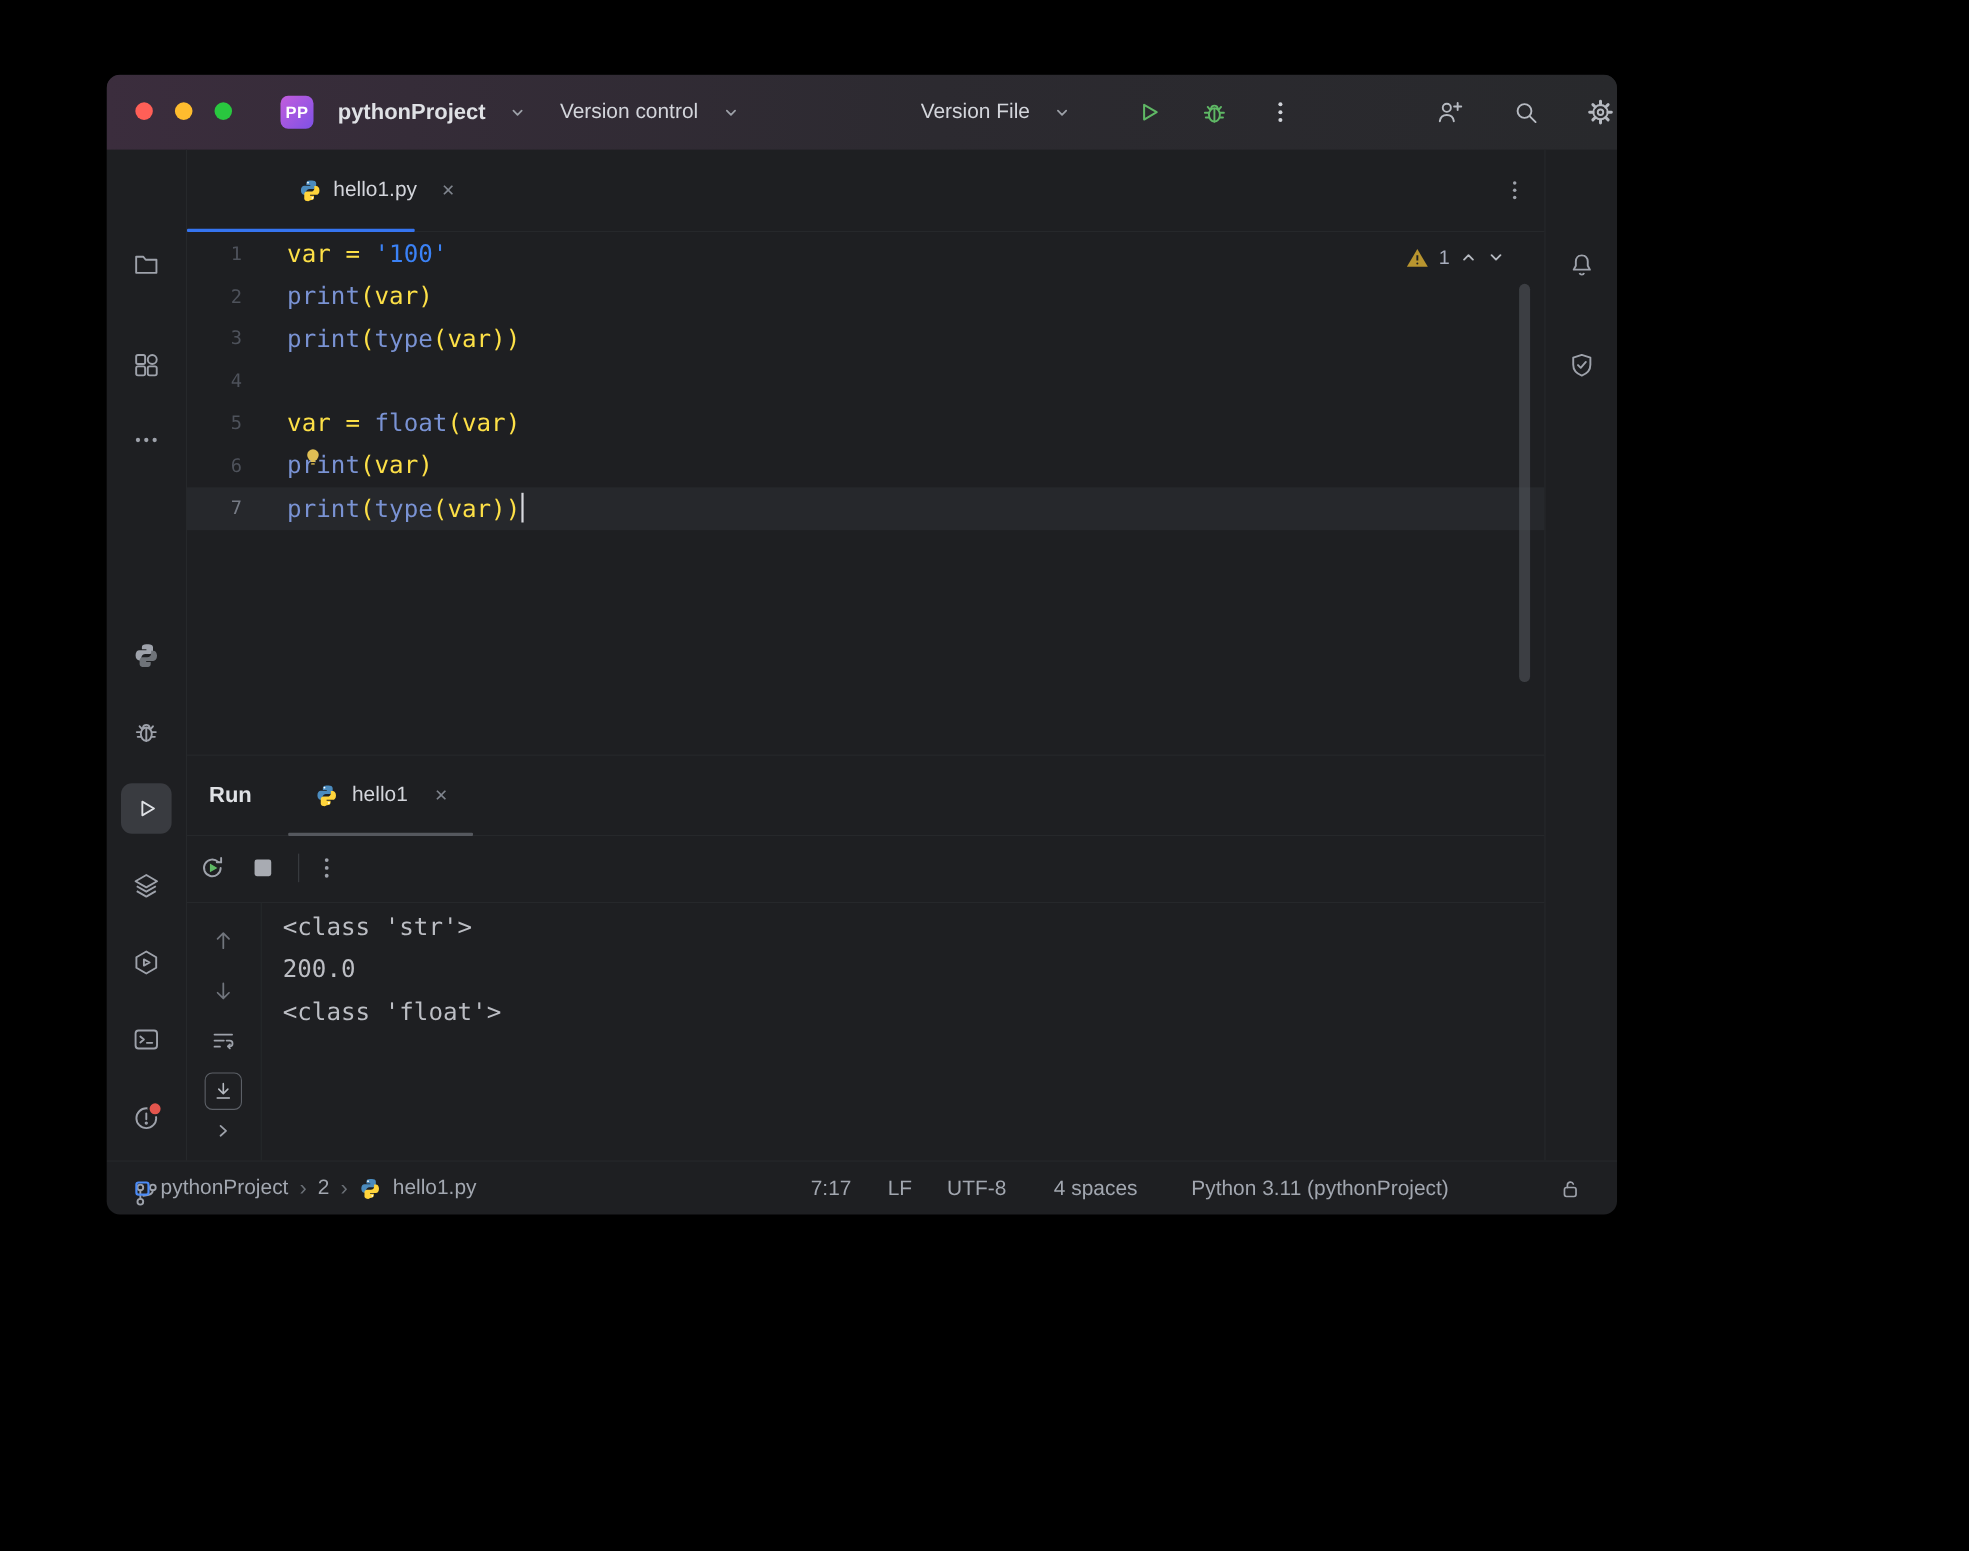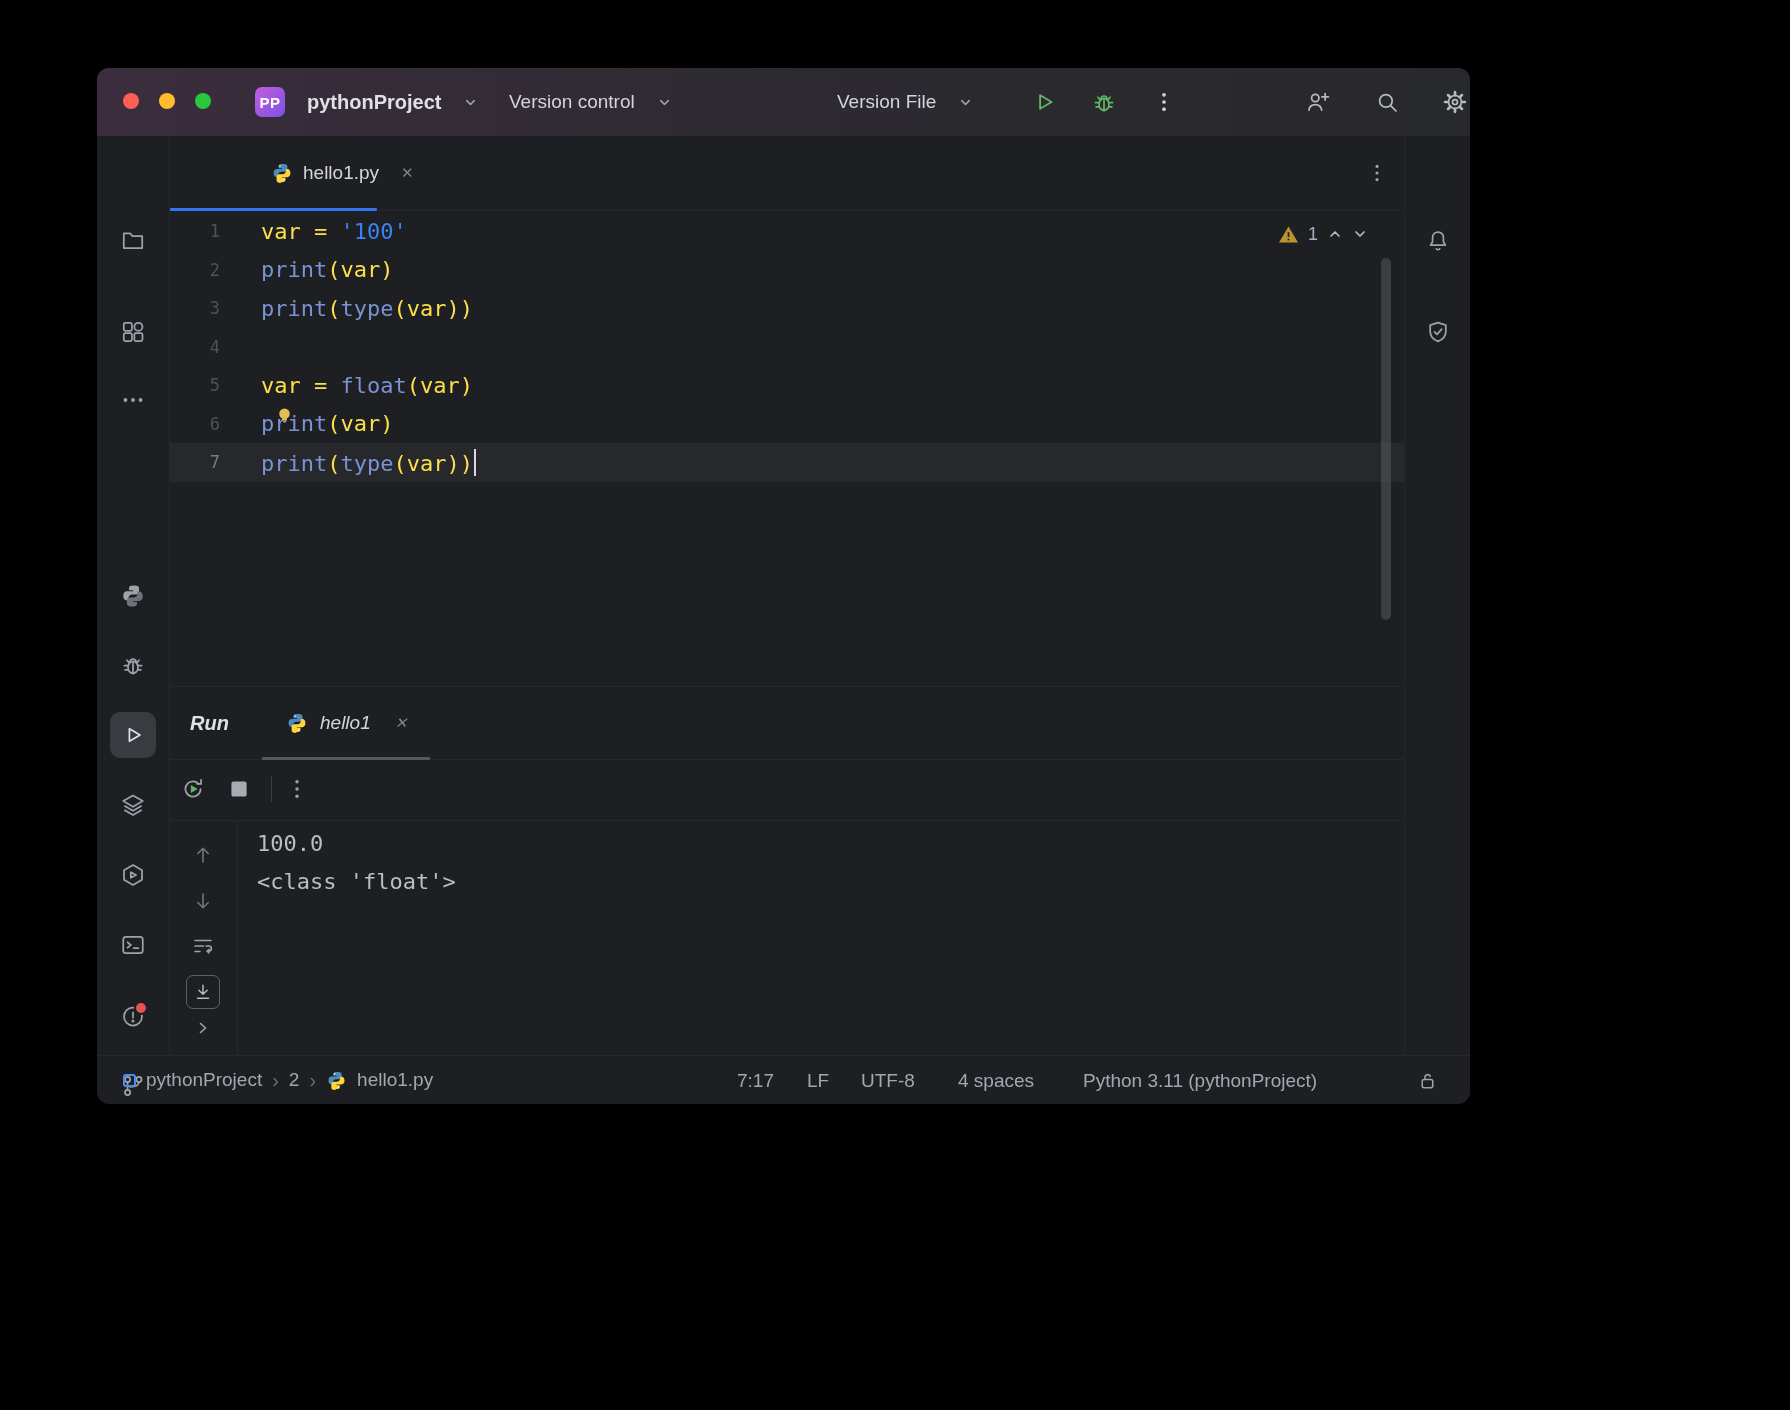--- a/index.html
+++ b/index.html
@@ -29,21 +29,21 @@
   .code-line.current{background:#26282c;}
   .line-num{width:50px;text-align:right;font-size:17px;color:#4e525b;flex:none;}
   .code-line.current .line-num{color:#767b85;}
   .code-text{margin-left:41px;font-size:22px;white-space:pre;}
   .tok-plain{color:#fde047;} .tok-str{color:#3b82f6;} .tok-fn{color:#7a93d4;}
   .caret{display:inline-block;width:2px;height:27px;background:#d7d9de;vertical-align:-5px;margin-left:1px;}
   .bulb{position:absolute;left:104px;top:0;}
   .warn-widget{position:absolute;left:1181px;top:150px;height:32px;display:flex;align-items:center;gap:9px;color:#a8adbd;font-size:18px;}
   .scroll-thumb{position:absolute;left:1284px;top:190px;width:10px;height:362px;background:#5a5d63;opacity:.5;border-radius:5px;}
   
-  .run-header{position:absolute;left:73px;top:618px;width:1234px;height:72px;border-top:1px solid #26282b;border-bottom:1px solid #26282b;font-style:italic;}
+  .run-header{position:absolute;left:73px;top:618px;width:1234px;height:72px;border-top:1px solid #26282b;border-bottom:1px solid #26282b;}
   .run-title{position:absolute;left:20px;top:0;height:72px;display:flex;align-items:center;font-size:20px;font-weight:600;color:#dfe1e5;}
   .rtab{position:absolute;left:92px;top:0;height:72px;display:flex;align-items:center;gap:12px;padding:0 24px;color:#d3d5db;font-size:19px;}
   .gray-underline{position:absolute;left:92px;bottom:-1px;width:168px;height:3px;background:#55585e;border-radius:1px;}
   .run-toolbar{position:absolute;left:73px;top:690px;width:1234px;height:62px;border-bottom:1px solid #26282b;}
   .rt-icon{position:absolute;top:18px;width:26px;height:26px;}
   .vdiv{position:absolute;left:101px;top:18px;width:1px;height:26px;background:#3a3d42;}
   .console-gutter{position:absolute;left:73px;top:752px;width:67px;height:235px;border-right:1px solid #26282b;}
   .cg-icon{position:absolute;left:20px;width:26px;height:26px;display:flex;align-items:center;justify-content:center;}
   .sel-box{position:absolute;left:16px;width:34px;height:34px;border:1.5px solid #5c6067;border-radius:7px;display:flex;align-items:center;justify-content:center;box-sizing:border-box;}
   .console{position:absolute;left:160px;top:756px;width:1120px;font-family:"DejaVu Sans Mono",monospace;font-size:22px;color:#bcbec4;}
@@ -376,21 +376,22 @@
     </div>
     <div class="cg-icon" style="top:195px;">
       <svg width="24" height="24" viewBox="0 0 24 24" fill="none" stroke="#9ea2ab" stroke-width="1.6" stroke-linecap="round" stroke-linejoin="round">
           <path d="M9.5 7.5 14.5 12l-5 4.5"></path>
         </svg>
     </div>
   </div>
 
   <div class="console">
     <div>
-        <div class="console-line">100.0</div>
+        <div class="console-line">&lt;class 'str'&gt;</div>
+        <div class="console-line">200.0</div>
         <div class="console-line">&lt;class 'float'&gt;</div>
         <div class="console-line">&nbsp;</div>
       </div>
   </div>
 
   <div class="statusbar">
     <div class="crumbs">
       <span class="mod-sq"></span>
       <span>pythonProject</span>
       <span class="sep">›</span>

